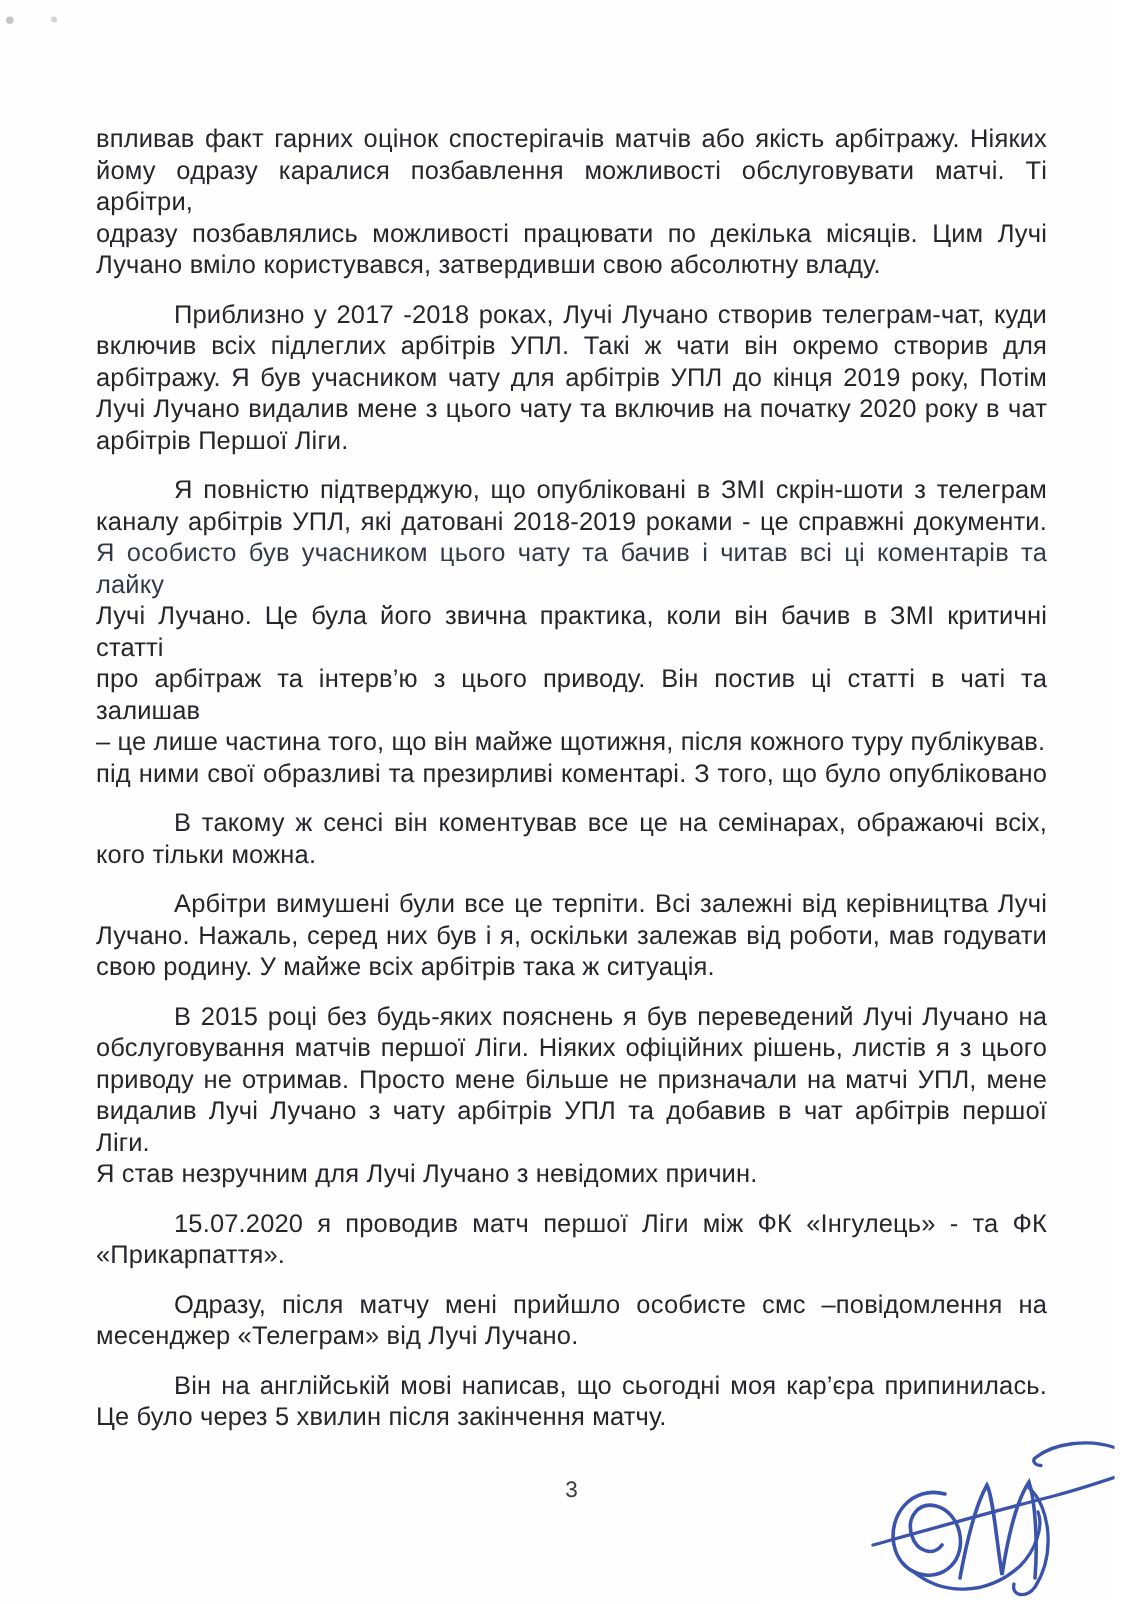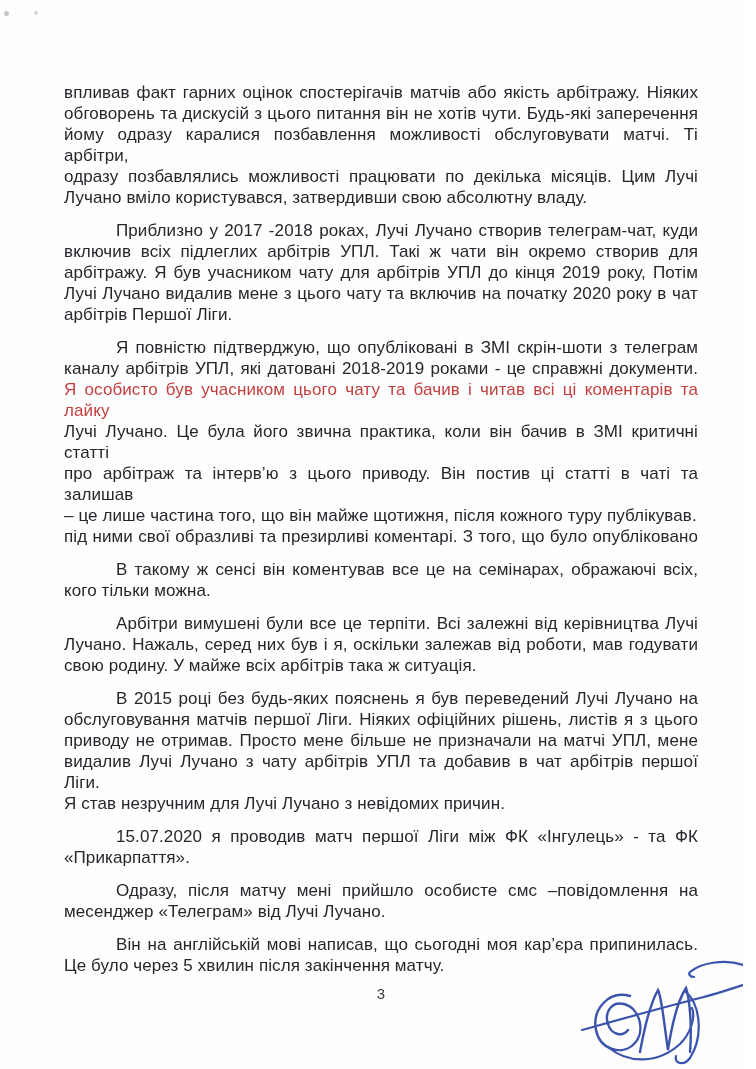--- a/index.html
+++ b/index.html
@@ -35,21 +35,21 @@
     text-align-last: justify;
     letter-spacing: 0.1px;
   }
   .line.last {
     text-align-last: left;
   }
   .paragraph.indent .line:first-child {
     text-indent: 52px;
   }
   .line.faded {
-    color: #b91c1c;
+    color: #0f172a;
     opacity: 0.85;
   }
   .page-number {
     position: absolute;
     left: 64px;
     width: 634px;
     top: 985px;
     text-align: center;
     font-size: 15px;
     color: #3a3a40;
@@ -78,21 +78,20 @@
 <body>
 
 <div class="page">
 
   <div class="speck speck-1"></div>
   <div class="speck speck-2"></div>
 
   <div class="content" id="text-block">
       <div class="paragraph">
         <div class="line">впливав факт гарних оцінок спостерігачів  матчів або якість арбітражу. Ніяких</div>
-        <div class="line">обговорень та дискусій з цього питання він не хотів чути. Будь-які заперечення</div>
         <div class="line">йому одразу каралися позбавлення можливості обслуговувати матчі. Ті арбітри,</div>
         <div class="line">одразу позбавлялись  можливості працювати по декілька місяців.  Цим Лучі</div>
         <div class="line last">Лучано  вміло користувався, затвердивши свою абсолютну владу.</div>
       </div>
       <div class="paragraph indent">
         <div class="line">Приблизно у 2017 -2018 роках, Лучі Лучано створив телеграм-чат, куди</div>
         <div class="line">включив всіх підлеглих арбітрів УПЛ. Такі ж чати він окремо  створив для</div>
         <div class="line">арбітражу. Я був учасником чату для арбітрів  УПЛ  до кінця 2019 року, Потім</div>
         <div class="line">Лучі Лучано видалив мене з цього чату та включив на початку 2020 року в чат</div>
         <div class="line last">арбітрів  Першої Ліги.</div>

